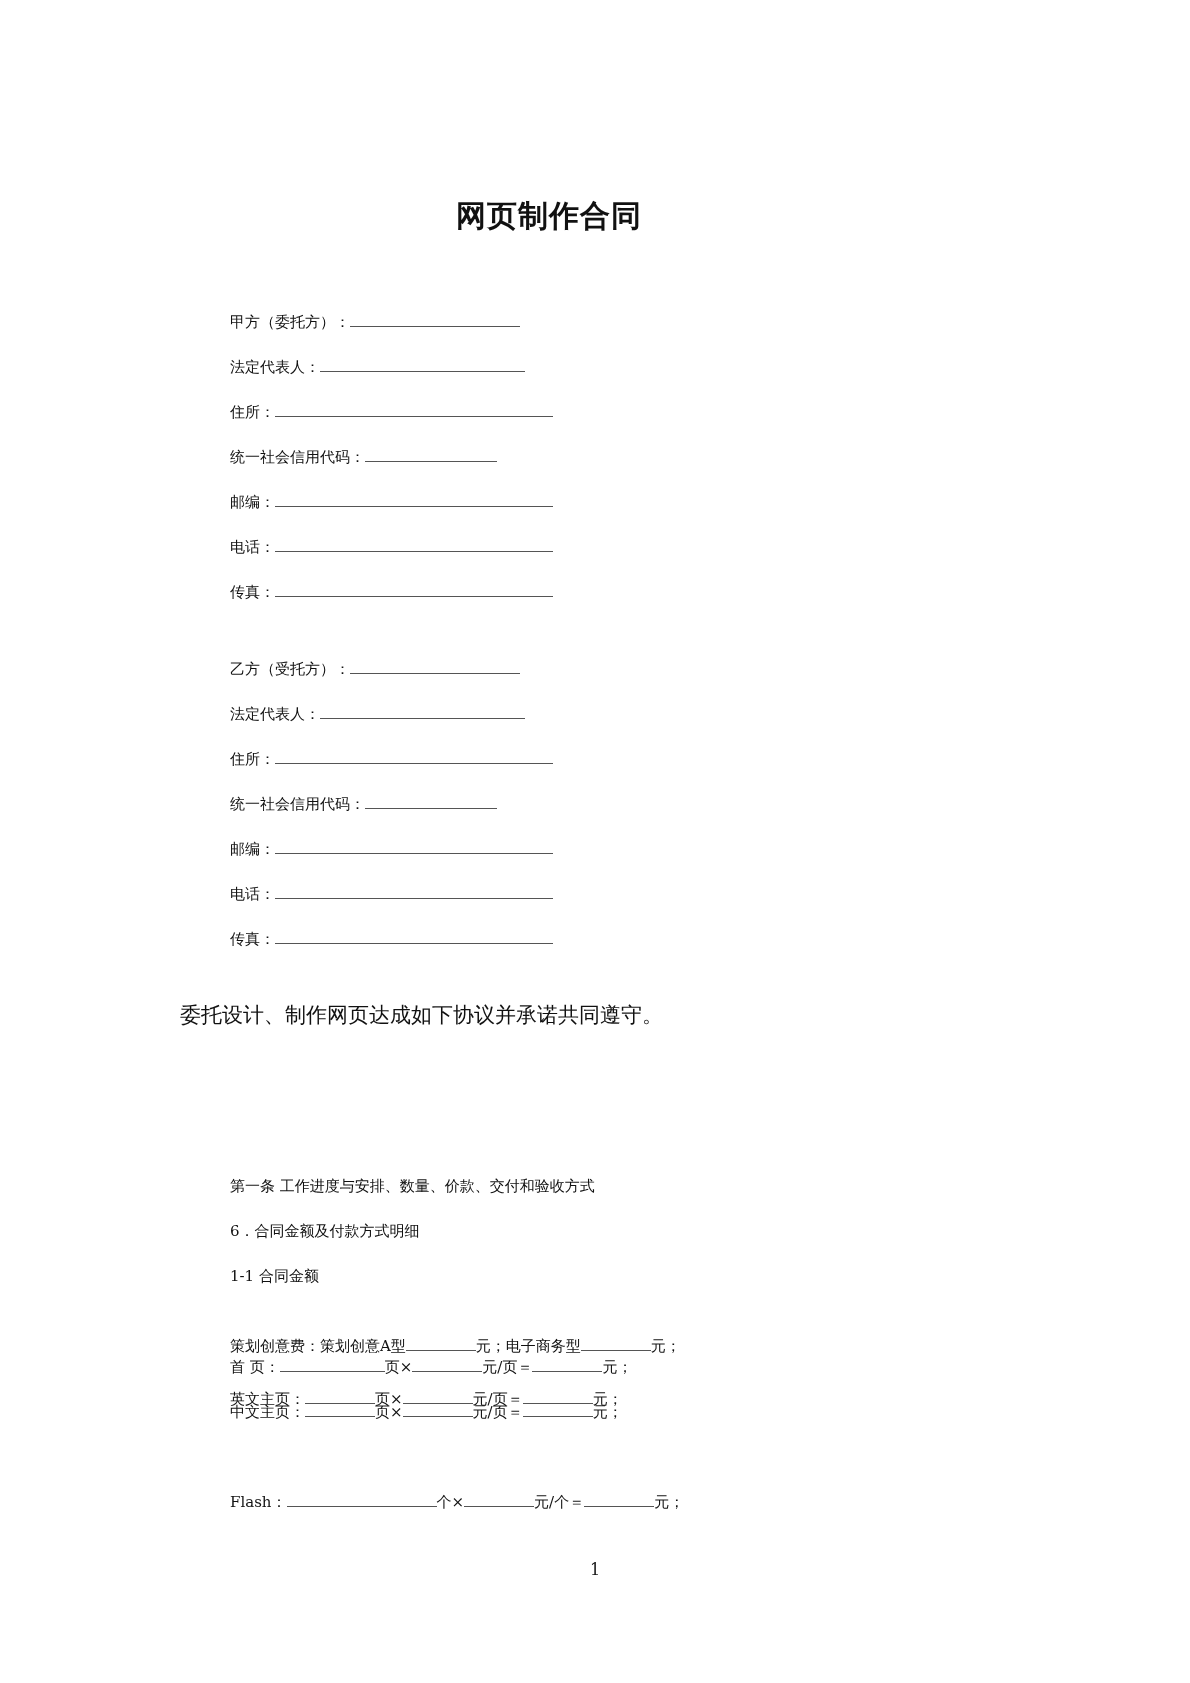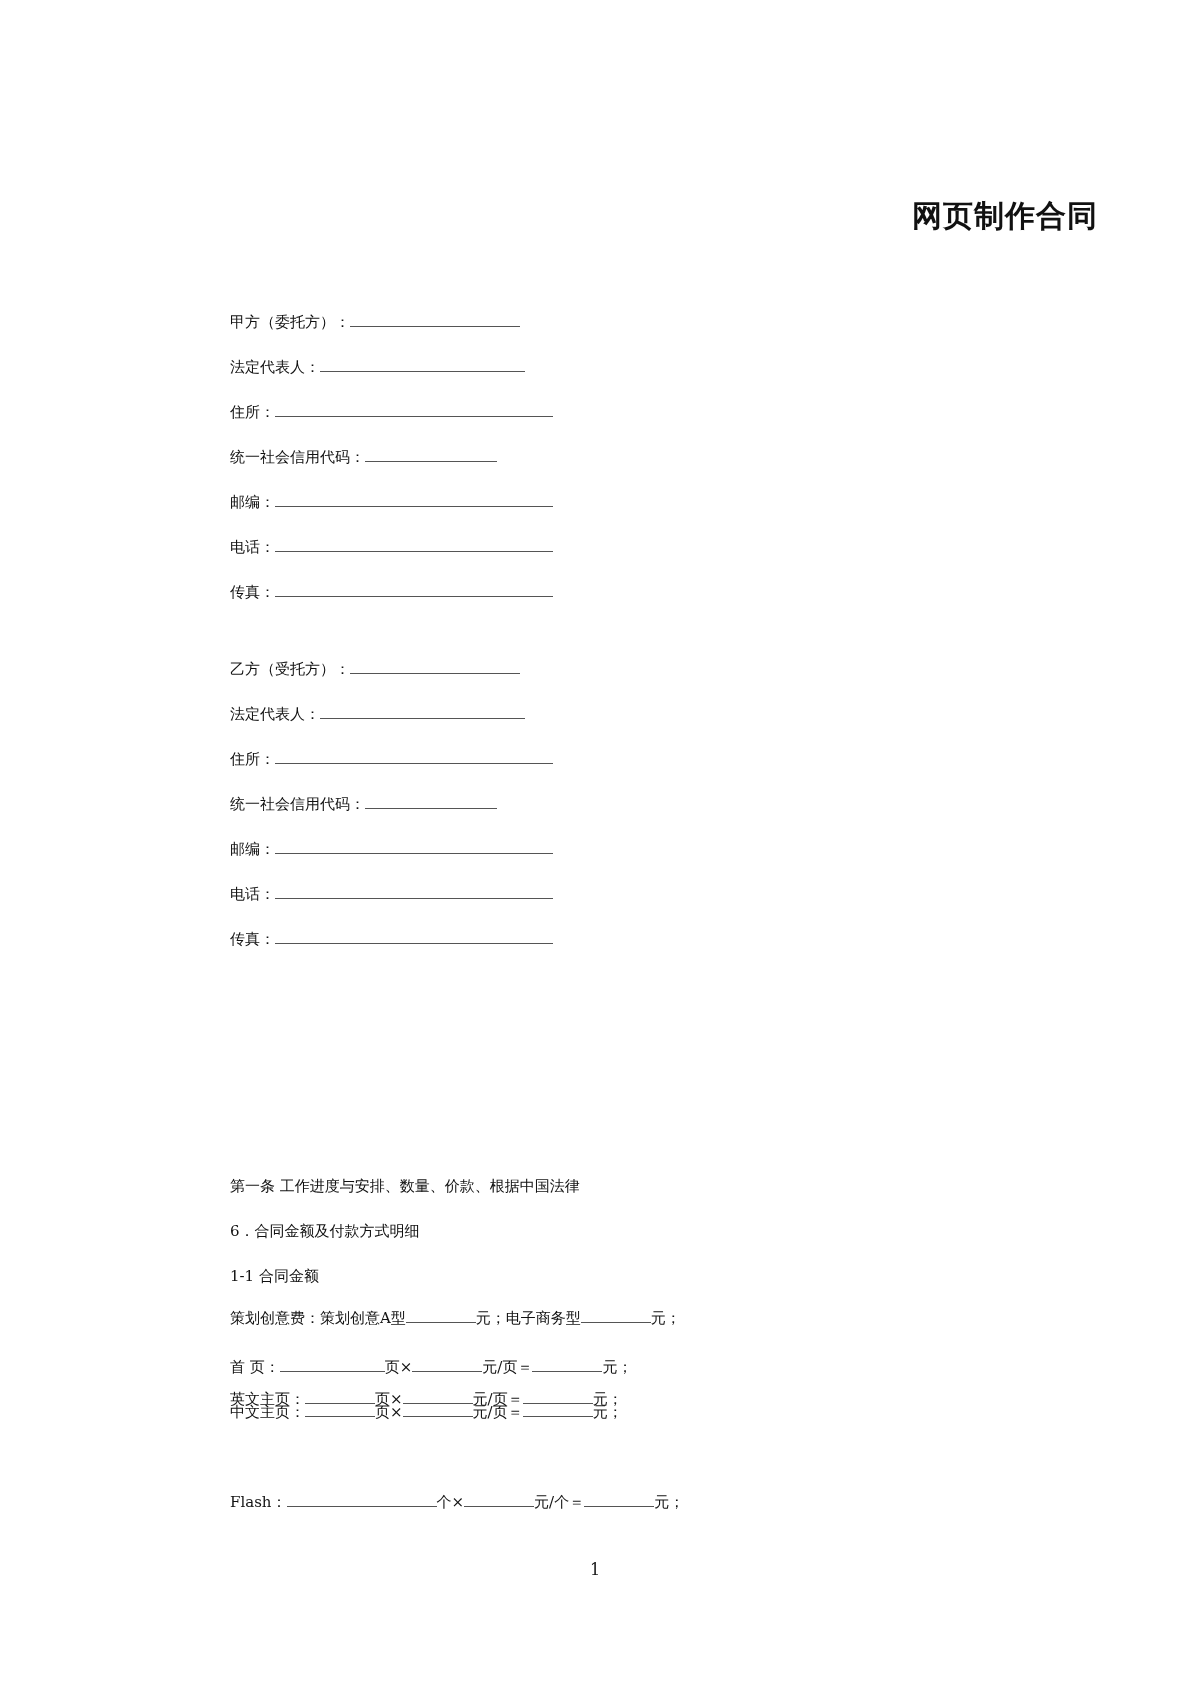--- a/index.html
+++ b/index.html
@@ -1,18 +1,18 @@
 <!DOCTYPE html>
 <html><head>
 <meta charset="utf-8">
 <style>
   html, body { margin: 0; padding: 0; background: #ffffff; }
   body { width: 1190px; height: 1683px; position: relative; overflow: hidden;
          font-family: "DejaVu Serif", "Liberation Serif", serif; color: #111; }
-  .title { position: absolute; top: 196px; left: 0; width: 1098px; text-align: right;
+  .title { position: absolute; top: 196px; left: 0; width: 1098px; text-align: center;
            font-size: 30px; font-weight: bold; letter-spacing: 1px;
            font-family: Liberation Serif, serif; }
   .line { position: absolute; left: 230px; font-size: 15px; white-space: nowrap; height: 30px; line-height: 30px; }
   .blank { display: inline-block; border-bottom: 1px solid #555; height: 20px; vertical-align: baseline; }
   .para { position: absolute; left: 180px; width: 840px; font-size: 21px; line-height: 46px; }
   .para p { margin: 0; }
   .indent { text-indent: 50px; }
   .pagenum { position: absolute; top: 1560px; left: 0; width: 1190px; text-align: center; font-size: 16px; }
 </style>
 </head>
@@ -59,27 +59,28 @@
     <span>邮编：</span><span class="blank" style="width:278px"></span>
   </div>
   <div class="line" style="top:878px">
     <span>电话：</span><span class="blank" style="width:278px"></span>
   </div>
   <div class="line" style="top:923px">
     <span>传真：</span><span class="blank" style="width:278px"></span>
   </div>
 
   <div class="para" style="top:992px">
+    <p>委托设计、制作网页达成如下协议并承诺共同遵守。</p>
   </div>
 
-  <div class="line" style="top:1171px">第一条 工作进度与安排、数量、价款、根据中国法律</div>
+  <div class="line" style="top:1171px">第一条 工作进度与安排、数量、价款、交付和验收方式</div>
   <div class="line" style="top:1216px">6．合同金额及付款方式明细</div>
   <div class="line" style="top:1261px">1-1 合同金额</div>
 
-  <div class="line" style="top:1302px">
+  <div class="line" style="top:1330px">
     <span>策划创意费：策划创意A型</span><span class="blank" style="width:70px"></span><span>元；电子商务型</span><span class="blank" style="width:70px"></span><span>元；</span>
   </div>
 
   <div class="line" style="top:1351px">
     <span>首  页：</span><span class="blank" style="width:105px"></span><span>页×</span><span class="blank" style="width:70px"></span><span>元/页＝</span><span class="blank" style="width:70px"></span><span>元；</span>
   </div>
 
   <div class="line" style="top:1396px">
     <span>中文主页：</span><span class="blank" style="width:70px"></span><span>页×</span><span class="blank" style="width:70px"></span><span>元/页＝</span><span class="blank" style="width:70px"></span><span>元；</span>
   </div>

